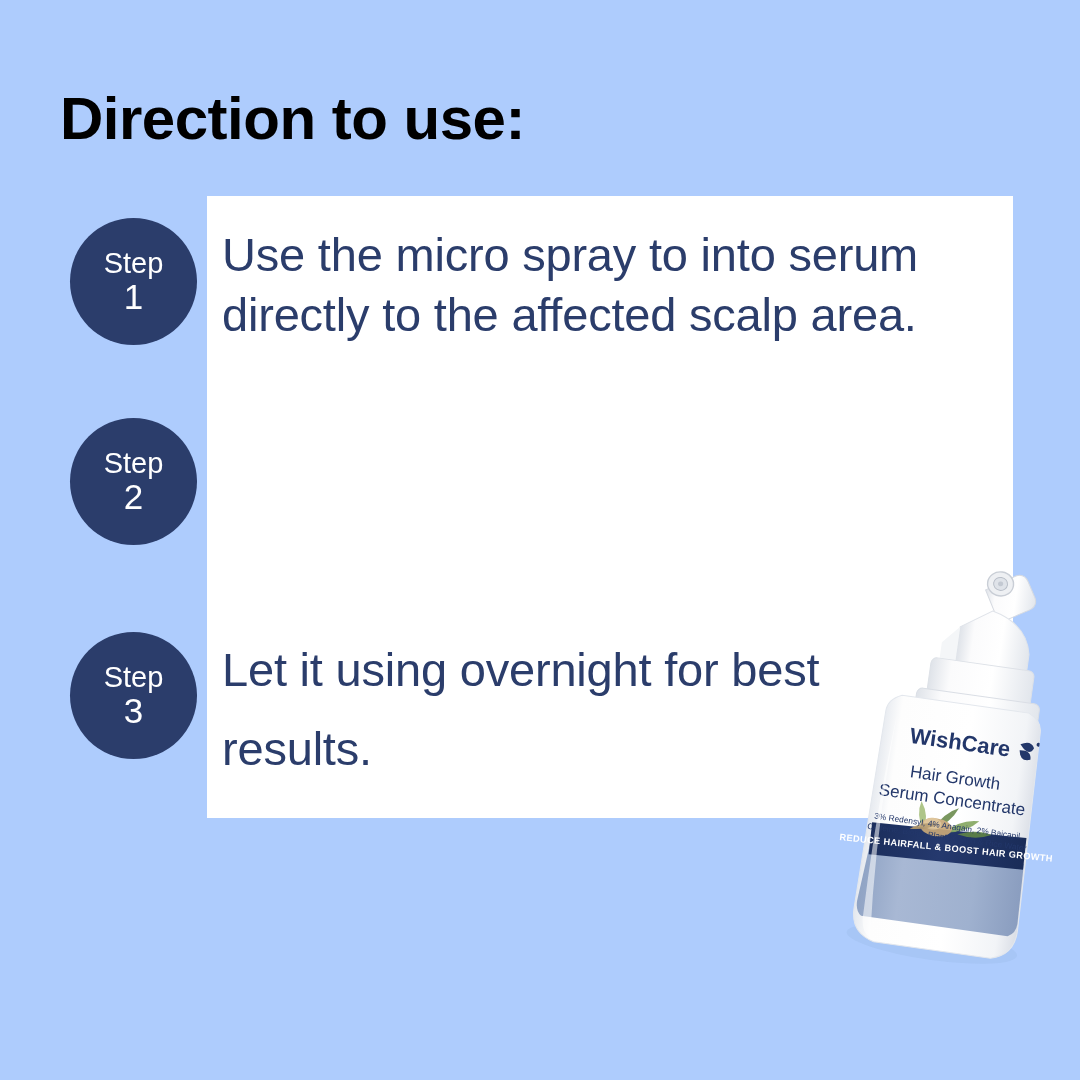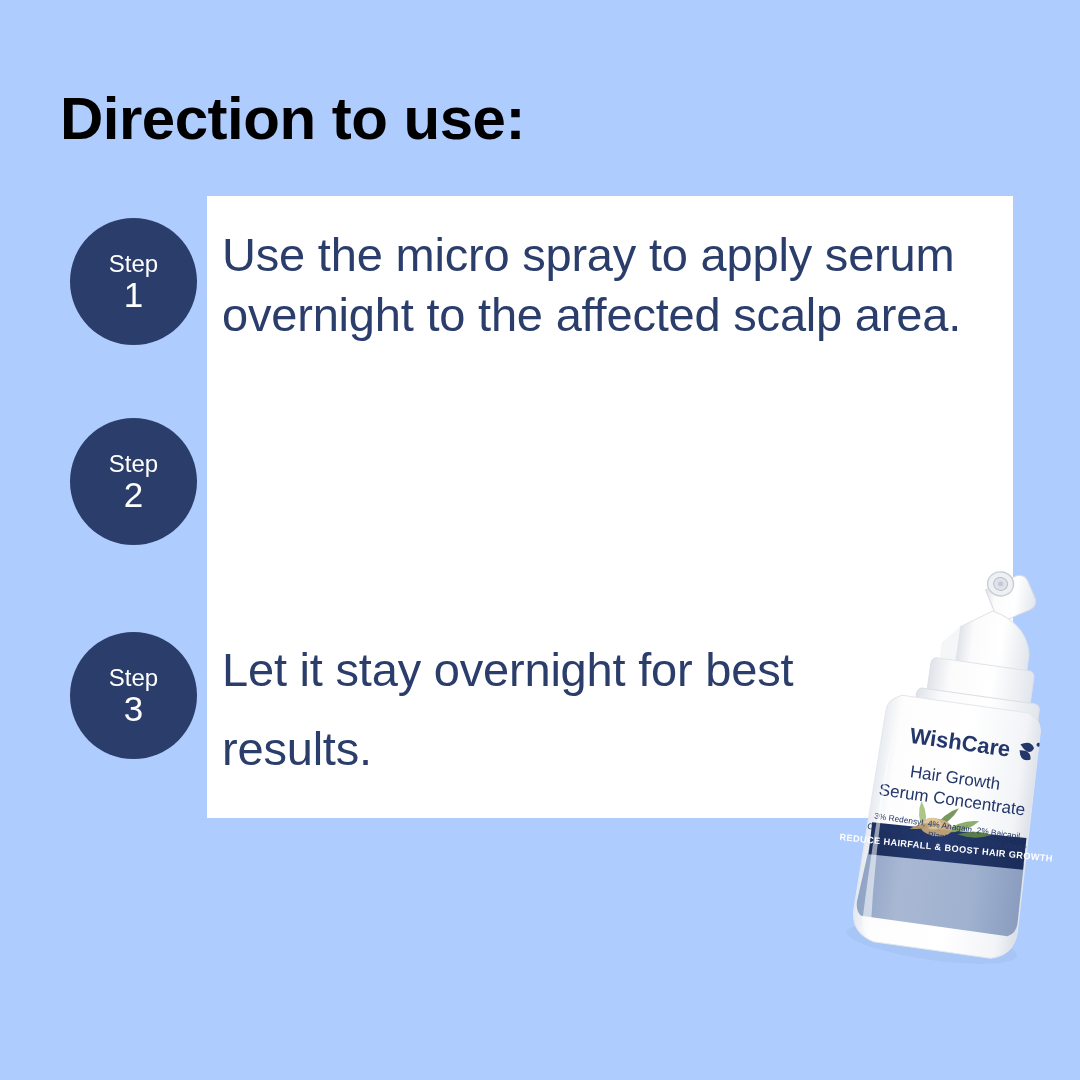--- a/index.html
+++ b/index.html
@@ -58,21 +58,21 @@
     border-radius: 50%;
     background: #2b3d6b;
     color: #ffffff;
     display: flex;
     flex-direction: column;
     align-items: center;
     justify-content: center;
     line-height: 1.0;
   }
   .step-badge .step-word {
-    font-size: 24px;
+    font-size: 29px;
     font-weight: 400;
     letter-spacing: 0px;
   }
   .step-badge .step-num {
     font-size: 35px;
     font-weight: 400;
     margin-top: 1px;
   }
 
   #step-badge-1 { top: 218px; }
@@ -132,32 +132,32 @@
 <div id="stage">
 
   <div id="page-title">Direction to use:</div>
 
   <div id="instruction-card"></div>
 
   <div class="step-badge" id="step-badge-1">
     <span class="step-word">Step</span>
     <span class="step-num">1</span>
   </div>
-  <div class="step-text" id="step-text-1">Use the micro spray to apply serum overnight to the affected scalp area.</div>
+  <div class="step-text" id="step-text-1">Use the micro spray to into serum directly to the affected scalp area.</div>
 
   <div class="step-badge" id="step-badge-2">
     <span class="step-word">Step</span>
     <span class="step-num">2</span>
   </div>
 
   <div class="step-badge" id="step-badge-3">
     <span class="step-word">Step</span>
     <span class="step-num">3</span>
   </div>
-  <div class="step-text" id="step-text-3">Let it stay overnight for best results.</div>
+  <div class="step-text" id="step-text-3">Let it using overnight for best results.</div>
 
   <div id="product-bottle">
     <svg viewBox="0 0 270 440" xmlns="http://www.w3.org/2000/svg">
       <defs>
         <linearGradient id="bodyGrad" x1="0" y1="0" x2="1" y2="0">
           <stop offset="0%" stop-color="#e4e8ee"></stop>
           <stop offset="12%" stop-color="#fdfdfd"></stop>
           <stop offset="55%" stop-color="#ffffff"></stop>
           <stop offset="88%" stop-color="#f2f4f7"></stop>
           <stop offset="100%" stop-color="#dadee6"></stop>

